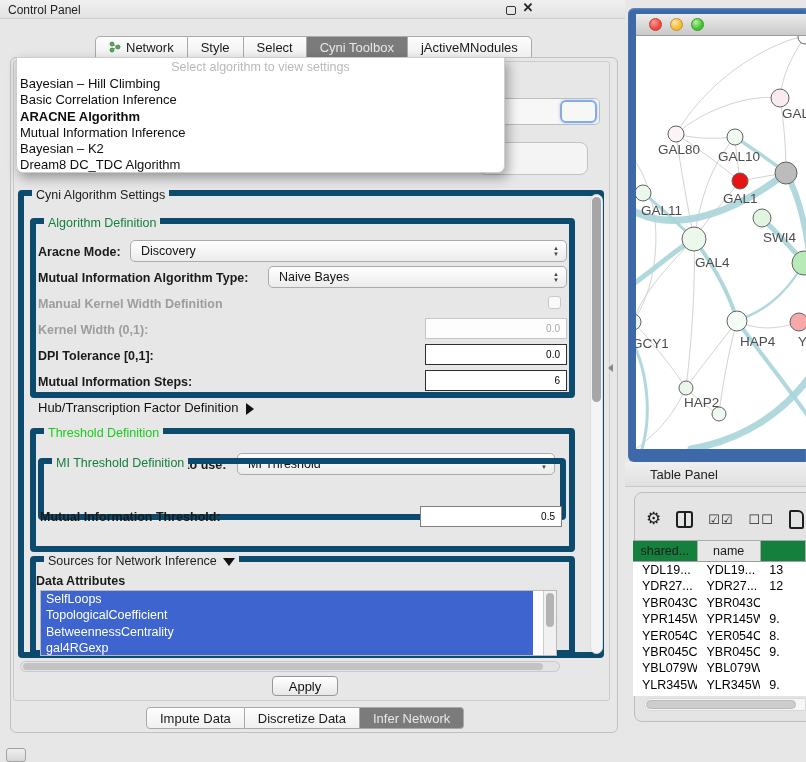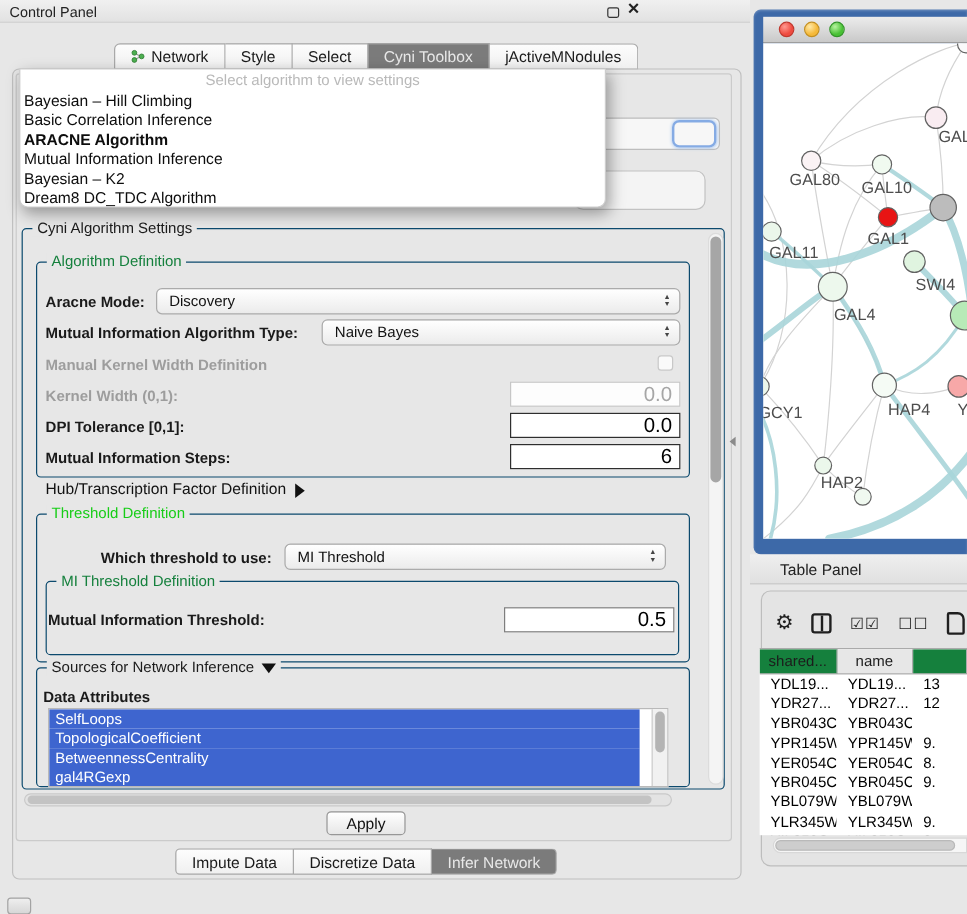--- a/index.html
+++ b/index.html
@@ -31,44 +31,44 @@
 
   
   .frag-combo { left:500px; top:98px; width:100px; height:27px; border:1px solid #bdbdbd; border-radius:5px;
                 background:#f7f7f7; }
   .frag-ring { left:560px; top:100px; width:37px; height:23px; border:2px solid #85abe4; border-radius:6px;
                box-shadow:0 0 3px #9dc0ef; }
   .frag-field { left:478px; top:142px; width:110px; height:33px; border:1px solid #c2c2c2; border-radius:8px;
                 background:#f4f4f4; }
 
   
-  .fs { border:1px solid #0c4a6e; border-radius:4px; }
+  .fs { border:6px solid #0c4a6e; border-radius:4px; }
   .legend { position:absolute; top:-8px; background:#e7e7e7; padding:0 4px; font-size:12.5px; white-space:nowrap; }
   .leg-black { color:#1c1c1c; } .leg-blue { color:#15803d; } .leg-green { color:#17cd17; }
 
   #fs-main   { left:18px;  top:190px; width:586px; height:468px; }
   #fs-alg    { left:30px;  top:218px; width:545px; height:180px; }
   #fs-thr    { left:30px;  top:428px; width:545px; height:124px; }
-  #fs-mithr  { left:38px;  top:484px; width:528px; height:62px;  }
+  #fs-mithr  { left:38px;  top:458px; width:528px; height:62px;  }
   #fs-src    { left:30px;  top:556px; width:545px; height:100px; }
 
   .lbl  { font-size:12.5px; font-weight:bold; color:#1a1a1a; white-space:nowrap; }
   .lbl-dis { color:#9d9d9d; }
   .plain { font-weight:normal; color:#111; font-size:13px; }
 
   
   .combo { border:1px solid #ababab; border-radius:5px; background:linear-gradient(#ffffff,#ebebeb);
            height:22px; display:flex; align-items:center; font-size:12.5px; color:#111;
            padding-left:10px; }
   .combo .stepper { margin-left:auto; width:16px; display:flex; flex-direction:column; align-items:center;
                     justify-content:center; gap:1px; padding-right:4px; }
   .combo .stepper span { font-size:6px; line-height:5px; color:#444; }
 
   
-  .tf { height:21px; background:#fff; font-size:17px; display:flex; align-items:center;
+  .tf { height:21px; background:#fff; font-size:10px; display:flex; align-items:center;
         justify-content:flex-end; padding-right:6px; }
   .tf-dis { border:1px solid #c6c6c6; color:#a6a6a6; background:#fdfdfd; }
   .tf-hot { border:1.5px solid #2e2e2e; color:#000; }
   .tf-med { border:1px solid #7e7e7e; color:#000; }
 
   .checkbox { width:13px; height:13px; border:1px solid #c8c8c8; border-radius:3px; background:#fafafa; }
 
   .tri-right { display:inline-block; width:0; height:0; border-left:8px solid #111;
                border-top:6px solid transparent; border-bottom:6px solid transparent; margin-left:8px;
                vertical-align:middle; }

